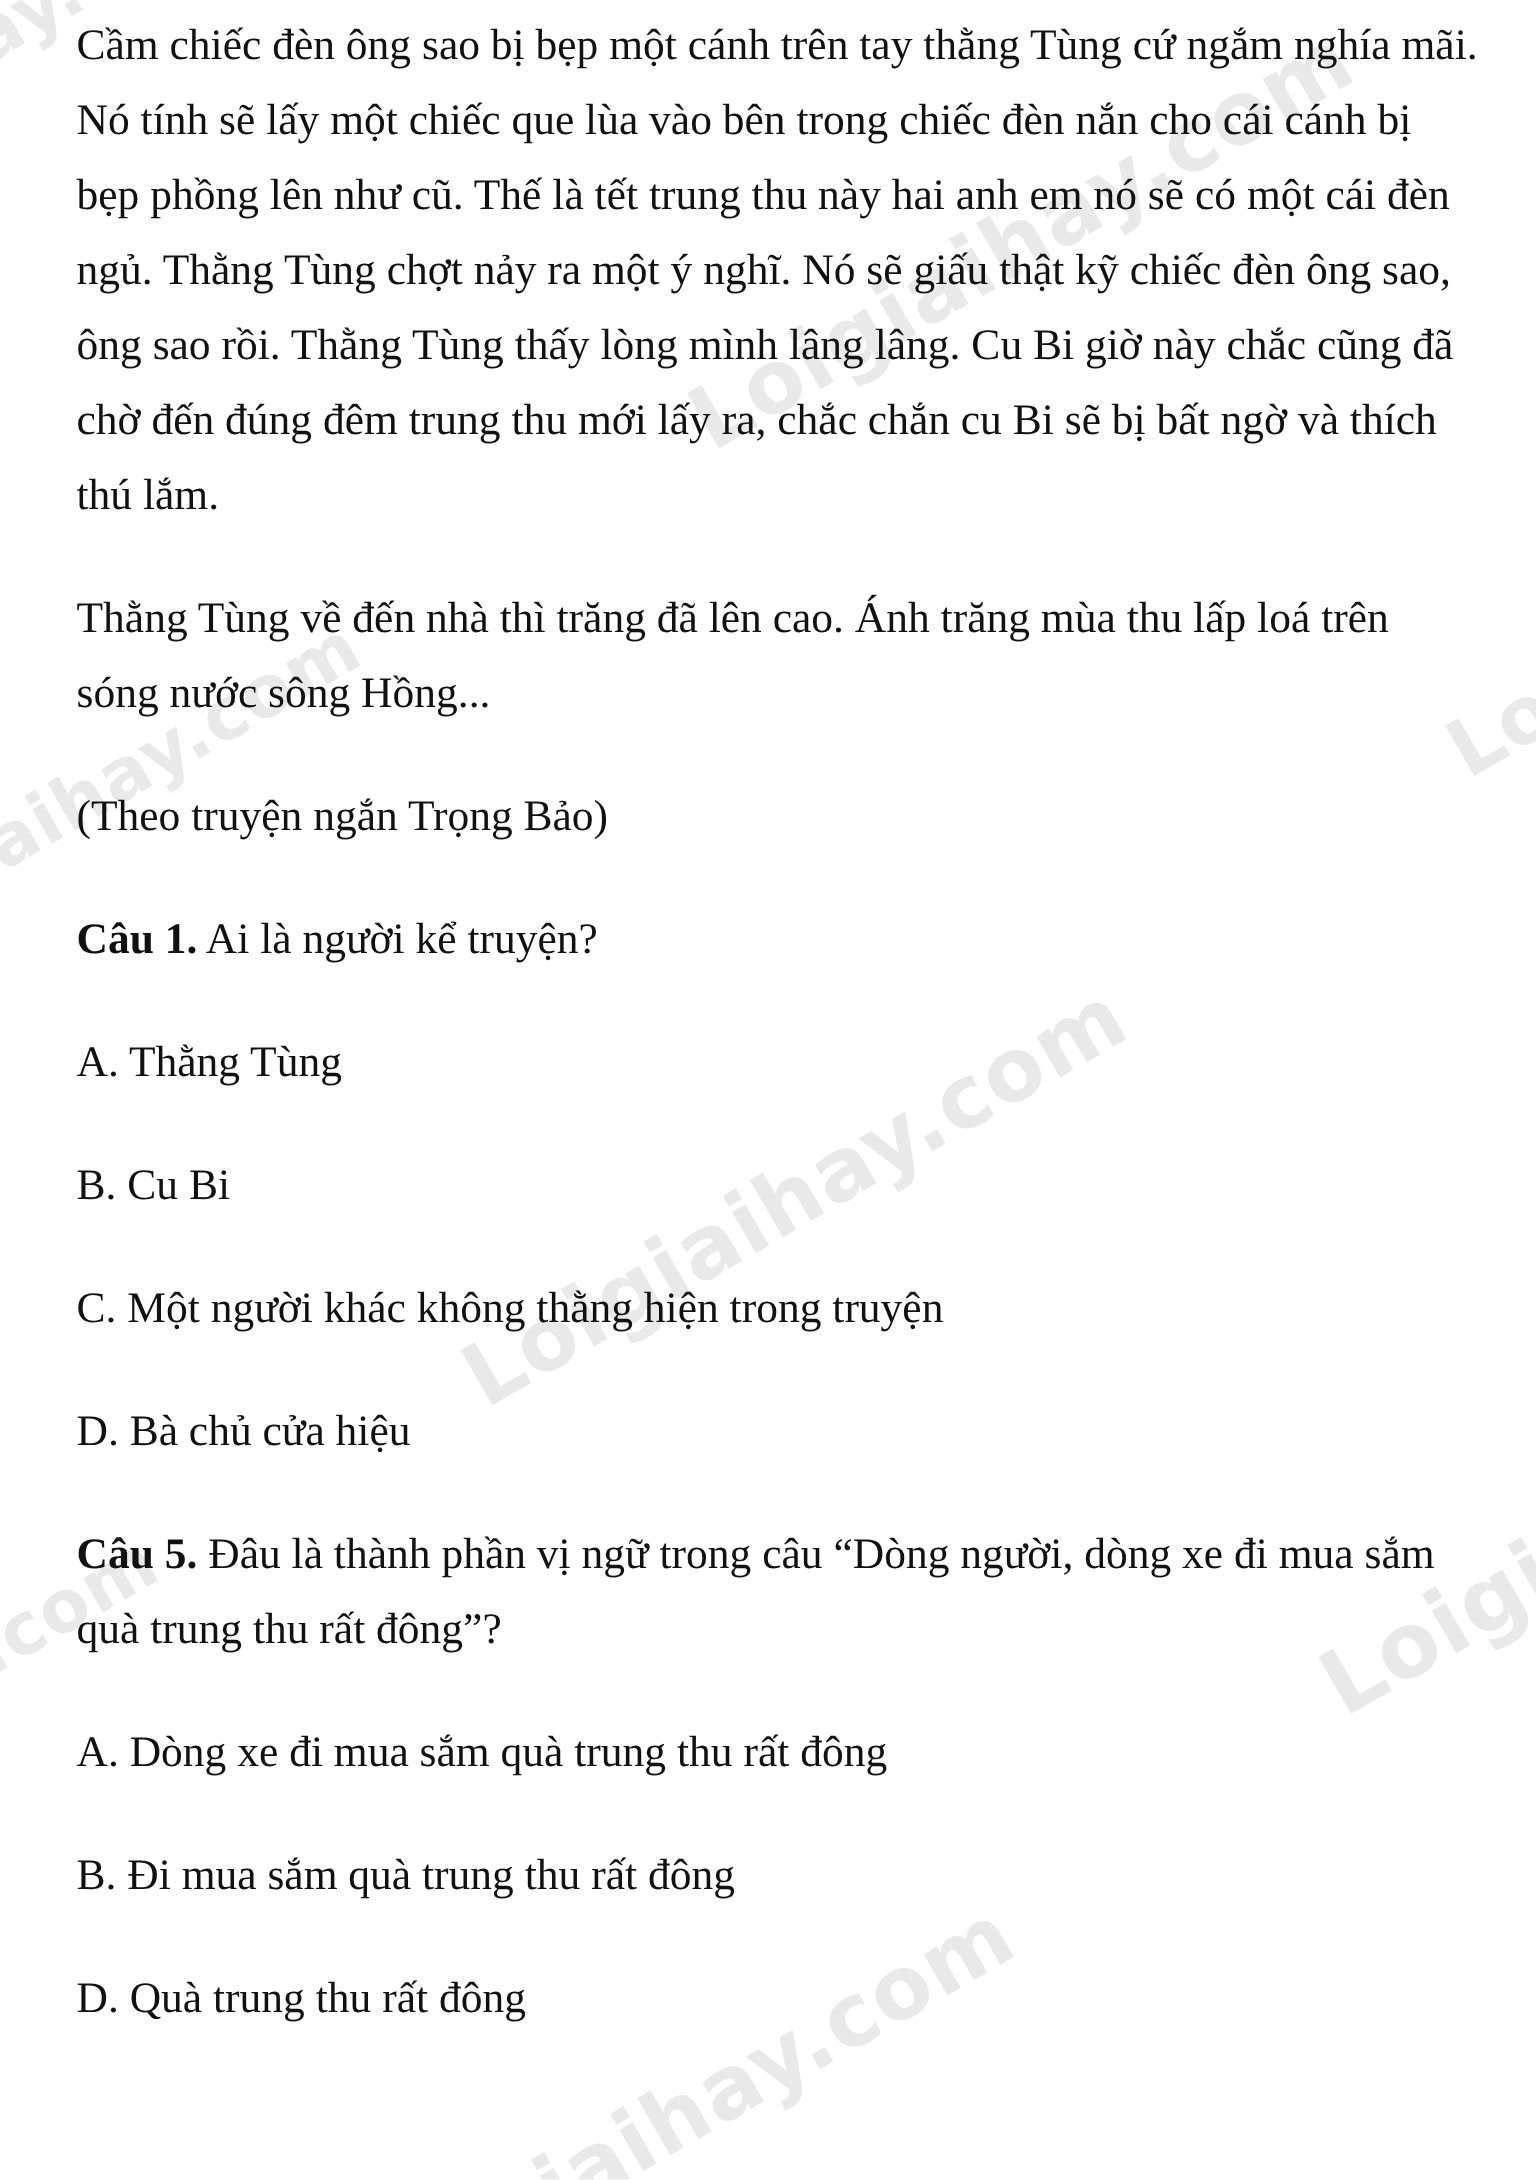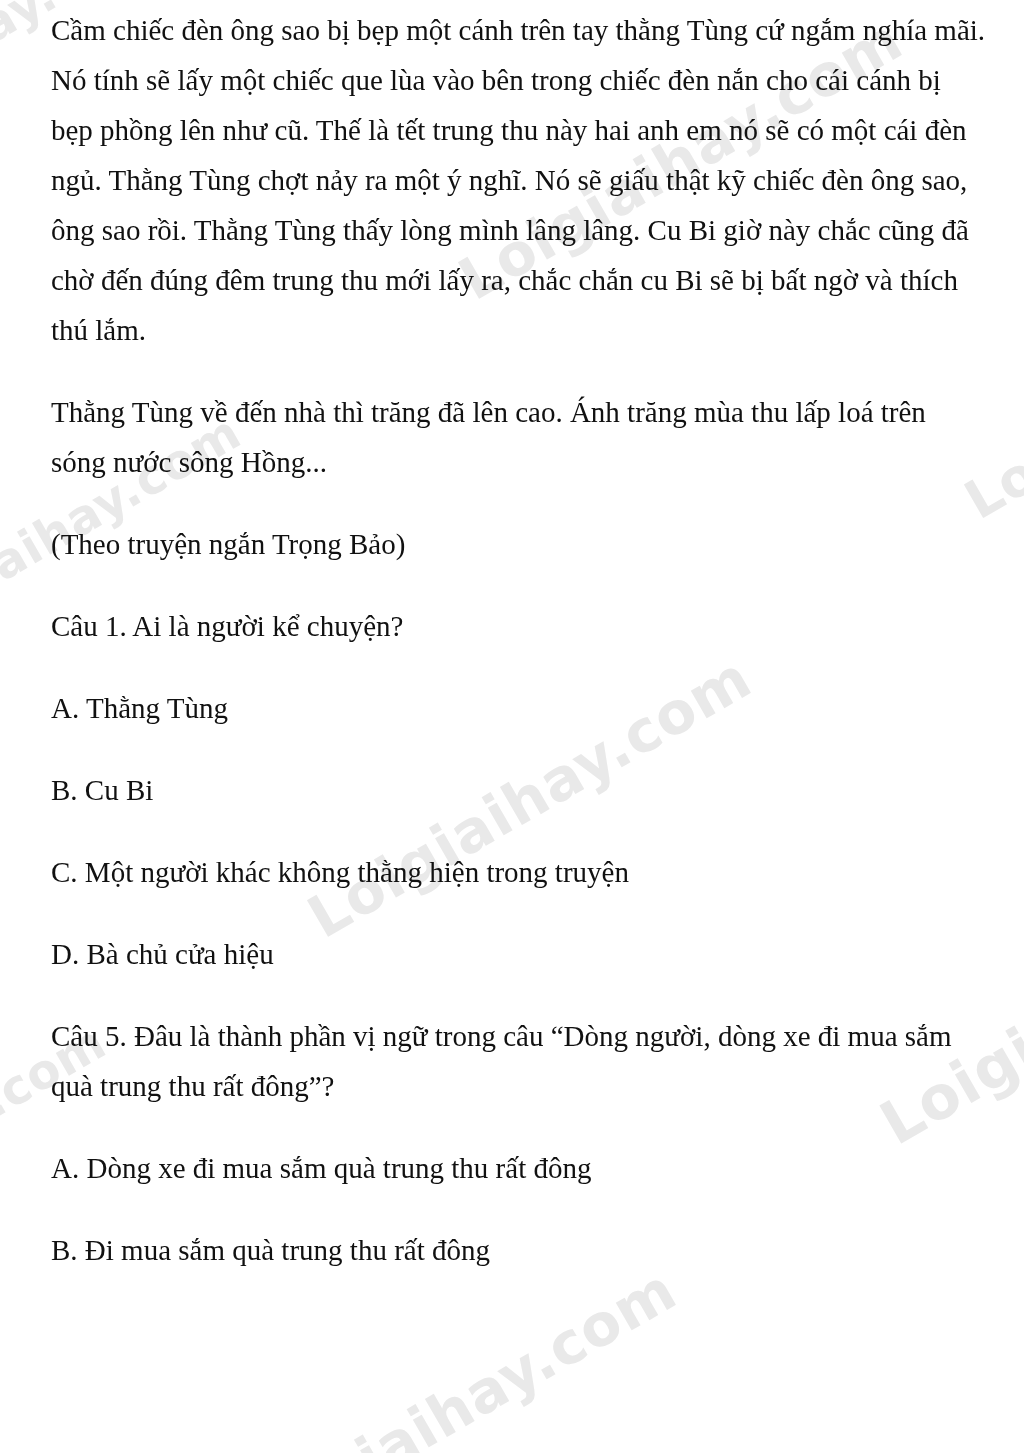--- a/index.html
+++ b/index.html
@@ -48,21 +48,21 @@
     margin-left: 29px;
   }
   .para {
     margin: 0 0 32px 0;
     line-height: 50px;
   }
   .line {
     white-space: nowrap;
     line-height: 50px;
   }
-  .qlabel { font-weight: normal; text-align: right; }
+  .qlabel { font-weight: bold; text-align: right; }
 </style>
 </head>
 <body>
 
 <div class="wm-layer">
   <div class="wm wm-a">Loigiaihay.com</div>
   <div class="wm wm-b">Loigiaihay.com</div>
   <div class="wm wm-c">Loigiaihay.com</div>
   <div class="wm wm-d">Loigiaihay.com</div>
   <div class="wm wm-e">Loigiaihay.com</div>
@@ -86,21 +86,21 @@
   <div class="para">
     <div class="line">Thằng Tùng về đến nhà thì trăng đã lên cao. Ánh trăng mùa thu lấp loá trên</div>
     <div class="line">sóng nước sông Hồng...</div>
   </div>
 
   <div class="para">
     <div class="line">(Theo truyện ngắn Trọng Bảo)</div>
   </div>
 
   <div class="para">
-    <div class="line"><span class="qlabel">Câu 1.</span><span> Ai là người kể chuyện?</span></div>
+    <div class="line"><span class="qlabel">Câu 1.</span><span> Ai là người kể truyện?</span></div>
   </div>
 
   <div class="para">
     <div class="line">A. Thằng Tùng</div>
   </div>
   <div class="para">
     <div class="line">B. Cu Bi</div>
   </div>
   <div class="para">
     <div class="line">C. Một người khác không thằng hiện trong truyện</div>
@@ -113,14 +113,17 @@
     <div class="line"><span class="qlabel">Câu 5.</span><span> Đâu là thành phần vị ngữ trong câu “Dòng người, dòng xe đi mua sắm</span></div>
     <div class="line">quà trung thu rất đông”?</div>
   </div>
 
   <div class="para">
     <div class="line">A. Dòng xe đi mua sắm quà trung thu rất đông</div>
   </div>
   <div class="para">
     <div class="line">B. Đi mua sắm quà trung thu rất đông</div>
   </div>
+  <div class="para">
+    <div class="line">D. Quà trung thu rất đông</div>
+  </div>
 
 </div>
 
 </body></html>

